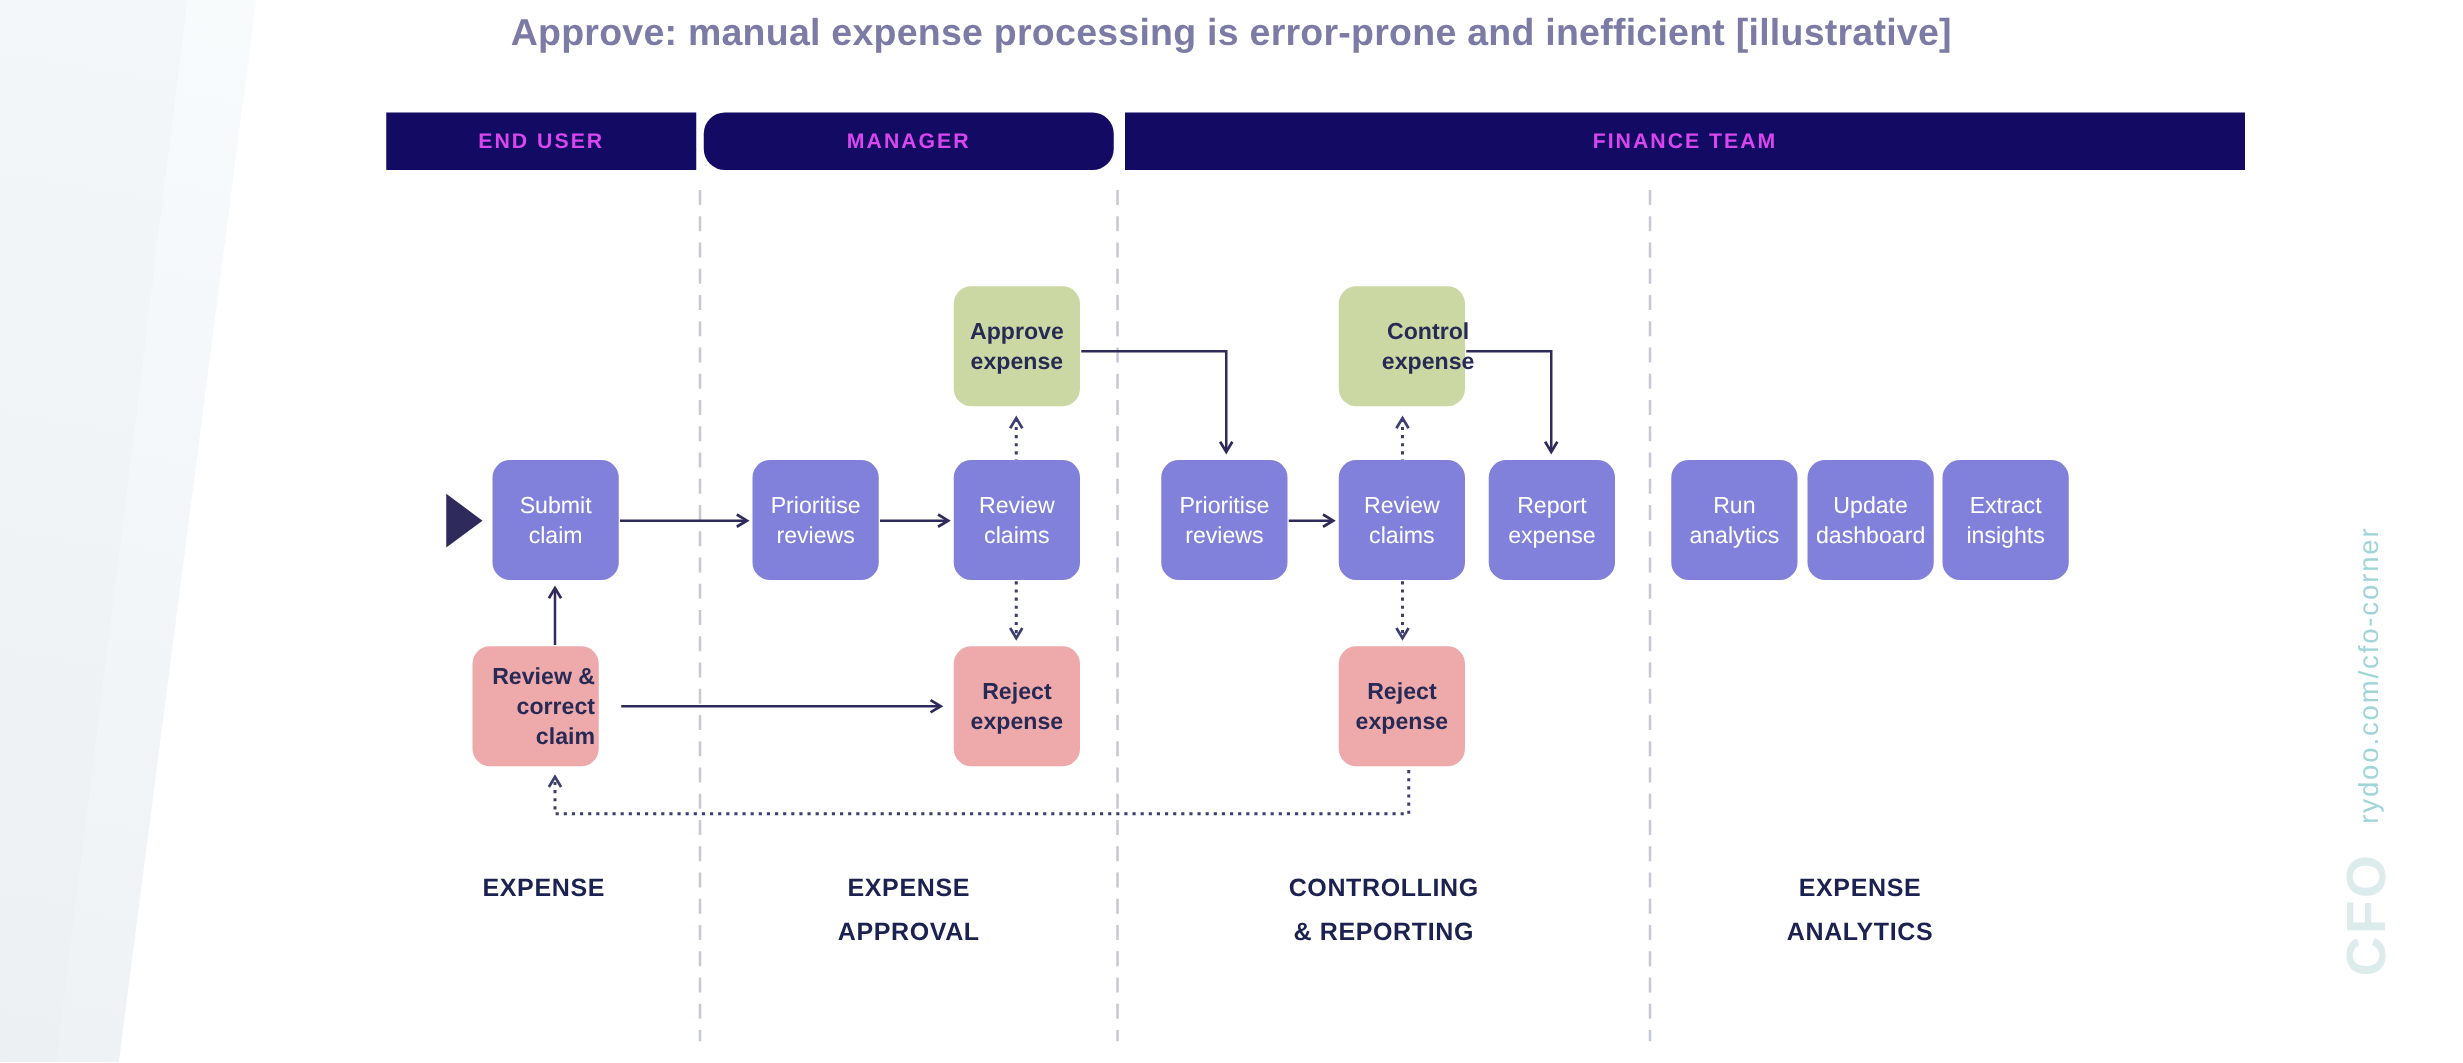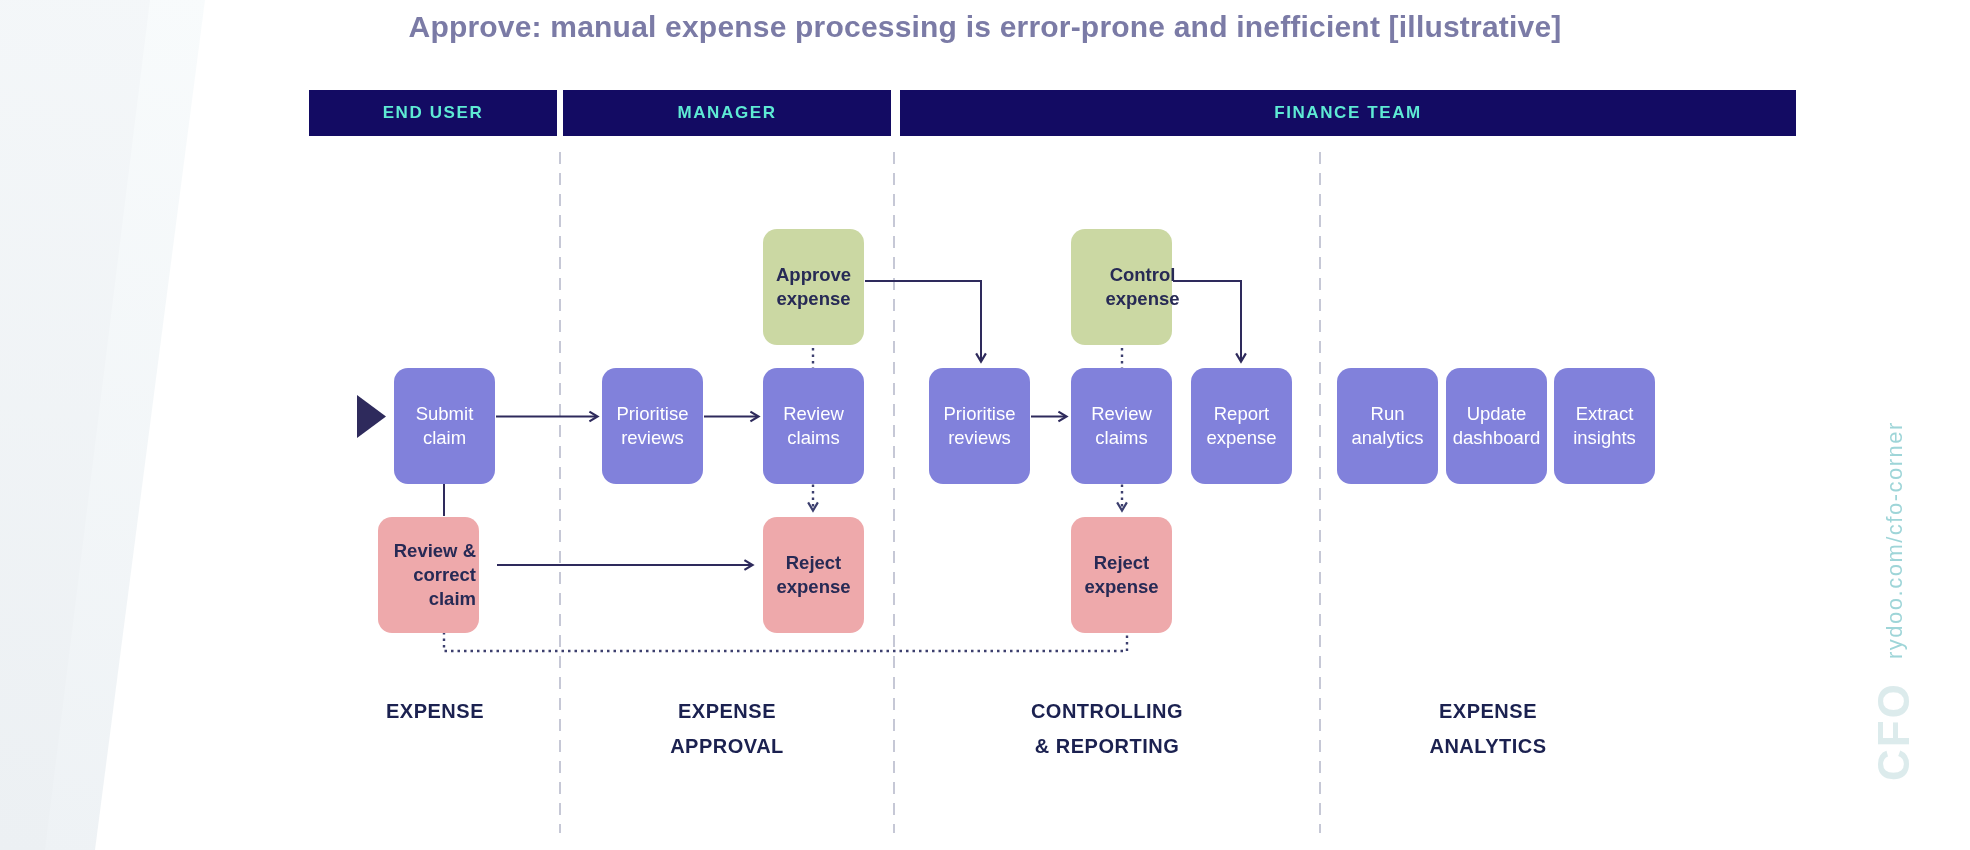--- a/index.html
+++ b/index.html
@@ -11,25 +11,25 @@
   .wedge-outer{clip-path:polygon(0 0,205px 0,95px 100%,0 100%);
     background:linear-gradient(190deg,#f8fbfc 0%,#eef2f5 100%);}
   .wedge-inner{clip-path:polygon(0 0,150px 0,45px 100%,0 100%);
     background:linear-gradient(190deg,#f4f7f9 0%,#ecf0f3 100%);}
   .page-title{
     position:absolute;top:10px;left:0;width:1970px;text-align:center;
     font-size:30px;font-weight:bold;color:var(--title-color);letter-spacing:0.2px;
   }
   .lane{
     position:absolute;top:90px;height:46px;background:var(--lane-navy);
-    color:#5eead4;font-size:17px;font-weight:bold;letter-spacing:1.6px;
+    color:#d946ef;font-size:17px;font-weight:bold;letter-spacing:1.6px;
     display:flex;align-items:center;justify-content:center;
   }
   .node{
-    position:absolute;width:101px;height:116px;border-radius:14px;
+    position:absolute;width:101px;height:96px;border-radius:14px;
     display:flex;align-items:center;justify-content:center;text-align:center;
     font-size:18.5px;line-height:1.3;font-weight:500;padding:3px;box-sizing:border-box;
   }
   .node.purple{background:var(--box-purple);color:#ffffff;}
   .node.green{background:var(--box-green);color:var(--node-text-dark);font-weight:600;}
   .node.pink{background:var(--box-pink);color:var(--node-text-dark);font-weight:600;}
   .connector-layer{position:absolute;top:0;left:0;pointer-events:none;}
   .solid-line{stroke:var(--line-navy);stroke-width:2;fill:none;}
   .dotted-line{stroke:var(--dotted-navy);stroke-width:2.4;fill:none;stroke-dasharray:2.5 4;}
   .divider{stroke:var(--divider-gray);stroke-width:2;fill:none;stroke-dasharray:12 9;}
@@ -58,21 +58,21 @@
 <body>
 
 <div class="canvas">
 
   <div class="wedge wedge-outer"></div>
   <div class="wedge wedge-inner"></div>
 
   <div class="page-title">Approve: manual expense processing is error-prone and inefficient [illustrative]</div>
 
   <div class="lane" style="left:309px;width:248px;">END USER</div>
-  <div class="lane" style="left:563px;width:328px;">MANAGER</div>
+  <div class="lane" style="left:563px;width:328px;border-radius:17px;">MANAGER</div>
   <div class="lane" style="left:900px;width:896px;">FINANCE TEAM</div>
 
   <svg class="connector-layer" width="1970" height="850" viewBox="0 0 1970 850">
     <defs>
       <marker id="ahs" viewBox="0 0 12 12" refX="9" refY="6" markerWidth="13" markerHeight="13" orient="auto-start-reverse" markerUnits="userSpaceOnUse">
         <path class="ah-solid" d="M2,1.5 L9.5,6 L2,10.5"></path>
       </marker>
       <marker id="ahd" viewBox="0 0 12 12" refX="9" refY="6" markerWidth="13" markerHeight="13" orient="auto-start-reverse" markerUnits="userSpaceOnUse">
         <path class="ah-dot" d="M2,1.5 L9.5,6 L2,10.5"></path>
       </marker>

